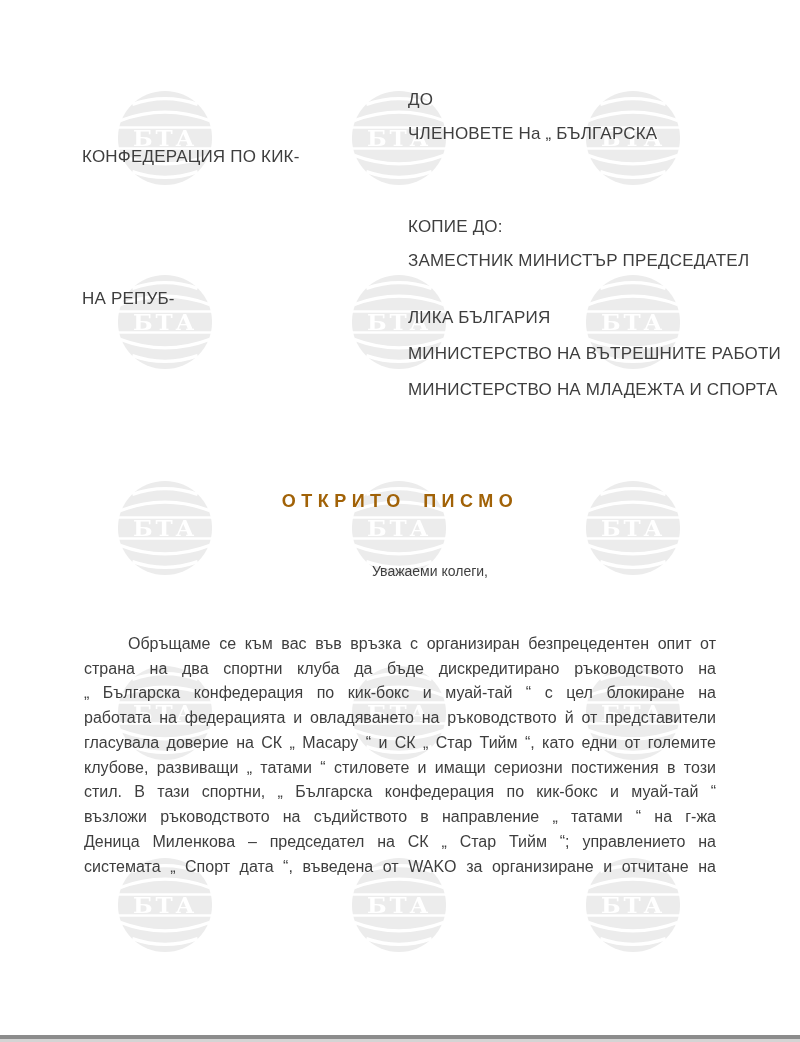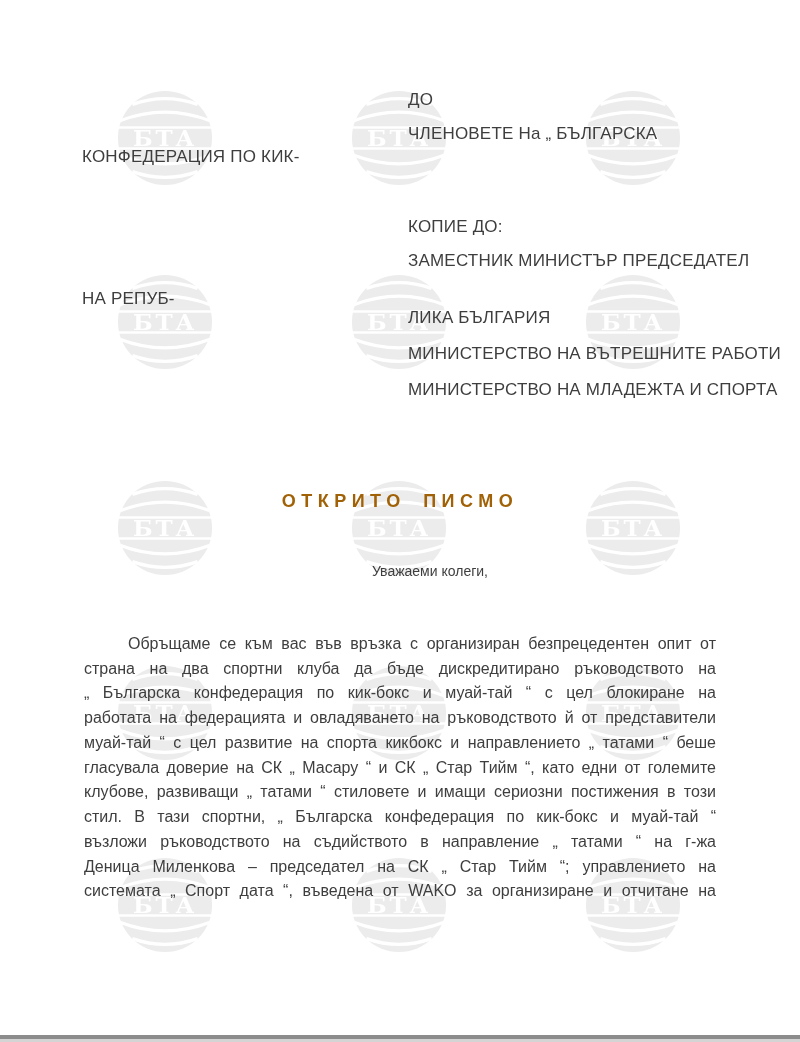--- a/index.html
+++ b/index.html
@@ -241,21 +241,20 @@
 
     <div class="title">ОТКРИТО ПИСМО</div>
 
     <div class="greeting">Уважаеми колеги,</div>
 
     <div class="body-text">
       <div class="body-line first">Обръщаме се към вас във връзка с организиран безпрецедентен опит от</div>
       <div class="body-line">страна на два спортни клуба да бъде дискредитирано ръководството на</div>
       <div class="body-line">„ Българска конфедерация по кик-бокс и муай-тай “ с цел блокиране на</div>
       <div class="body-line">работата на федерацията и овладяването на ръководството й от представители</div>
-      <div class="body-line">муай-тай “ с цел развитие на спорта кикбокс и направлението „ татами “ беше</div>
       <div class="body-line">гласувала доверие на СК „ Масару “ и СК „ Стар Тийм “, като едни от големите</div>
       <div class="body-line">клубове, развиващи „ татами “ стиловете и имащи сериозни постижения в този</div>
       <div class="body-line">стил. В тази спортни, „ Българска конфедерация по кик-бокс и муай-тай “</div>
       <div class="body-line">възложи ръководството на съдийството в направление „ татами “ на г-жа</div>
       <div class="body-line">Деница Миленкова – председател на СК „ Стар Тийм “; управлението на</div>
       <div class="body-line">системата „ Спорт дата “, въведена от WAKO за организиране и отчитане на</div>
     </div>
 
   </div>
 

